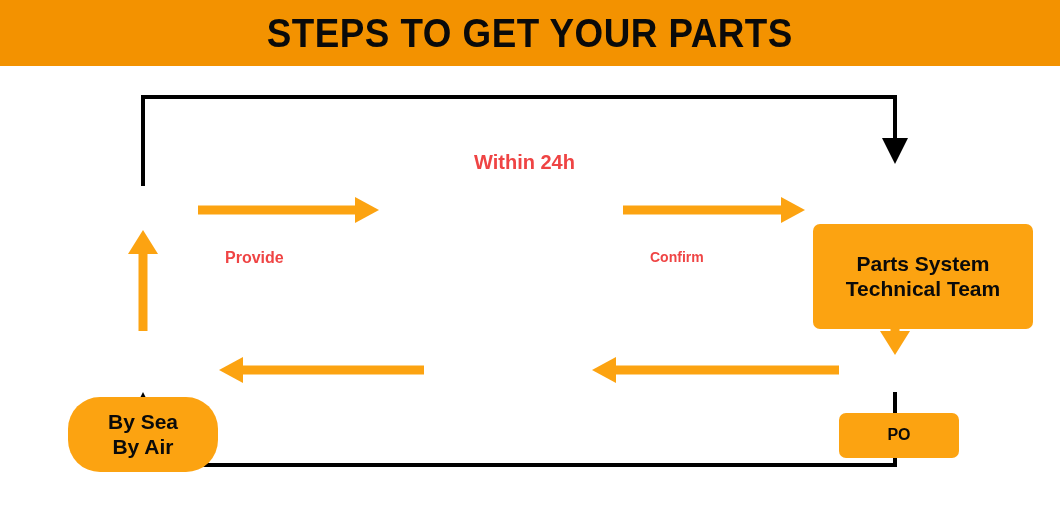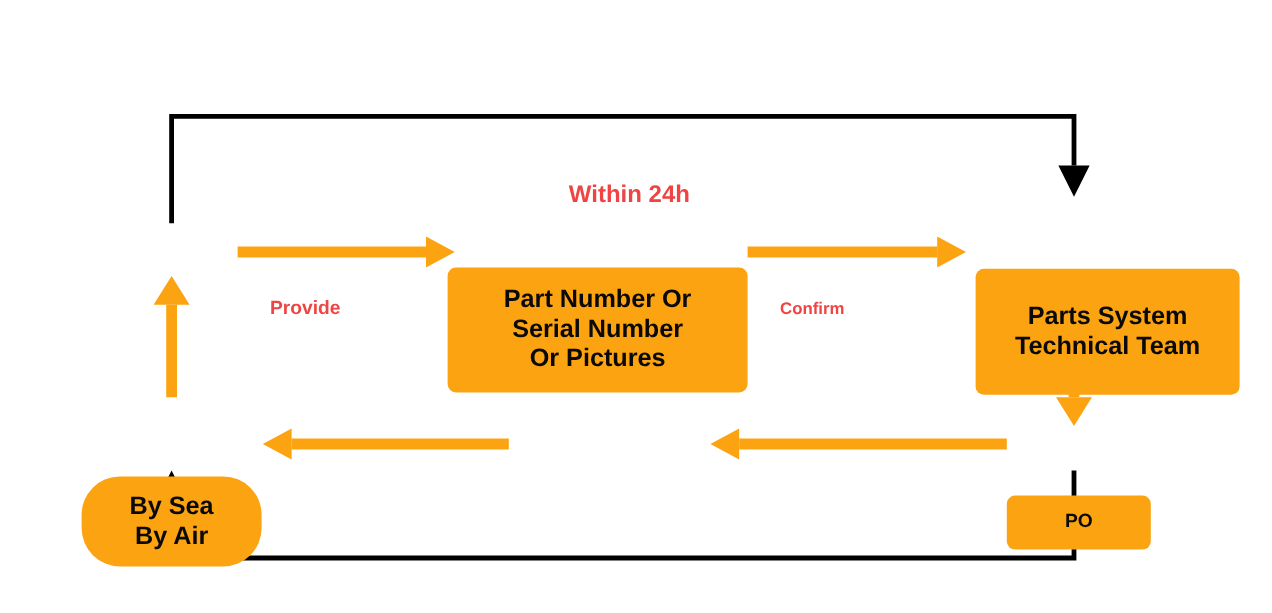--- a/index.html
+++ b/index.html
@@ -86,20 +86,23 @@
   }
   #label-within24h { left: 465px; top: 85px;  font-size: 20px; padding: 0 9px; }
   #label-provide   { left: 220px; top: 183px; font-size: 16px; padding: 0 5px; }
   #label-confirm   { left: 645px; top: 183px; font-size: 14px; padding: 0 5px; }
 </style>
 </head>
 <body>
 
 <div id="page">
 
+  <div id="header-banner">
+    <div id="header-title">STEPS TO GET YOUR PARTS</div>
+  </div>
 
   <div id="flow-canvas">
 
     <svg id="flow-svg" width="1060" height="445">
 
       <g>
         <line x1="198" y1="144" x2="355" y2="144" stroke="#FCA311" stroke-width="9"></line>
         <polygon points="355,131 379,144 355,157" fill="#FCA311"></polygon>
       </g>
 
@@ -133,27 +136,20 @@
         <polygon points="882,72 908,72 895,98" fill="#000000"></polygon>
       </g>
 
       <g>
         <polyline points="895,326 895,399 143,399 143,352" fill="none" stroke="#000000" stroke-width="4"></polyline>
         <polygon points="130,352 156,352 143,326" fill="#000000"></polygon>
       </g>
     </svg>
 
 
-    <div class="node" id="node-part">
-      <div>
-        <span class="node-line">Part Number Or</span>
-        <span class="node-line">Serial Number</span>
-        <span class="node-line">Or Pictures</span>
-      </div>
-    </div>
 
     <div class="node" id="node-team">
       <div>
         <span class="node-line">Parts System</span>
         <span class="node-line">Technical Team</span>
       </div>
     </div>
 
     <div class="node" id="node-po">
       <div>

